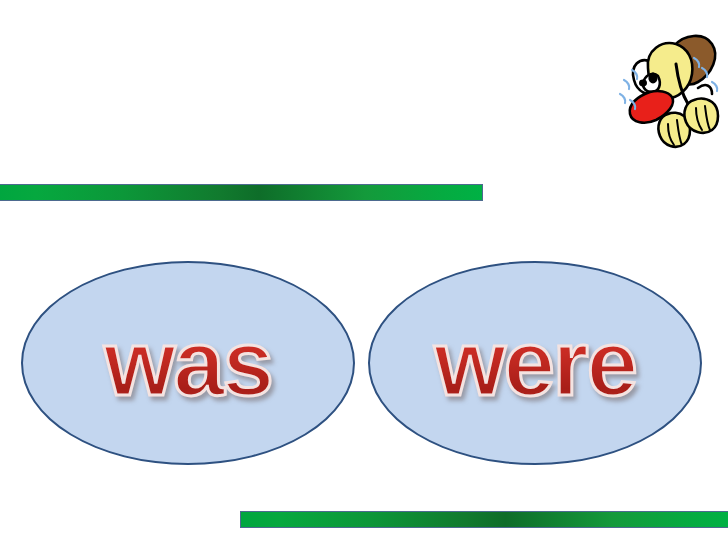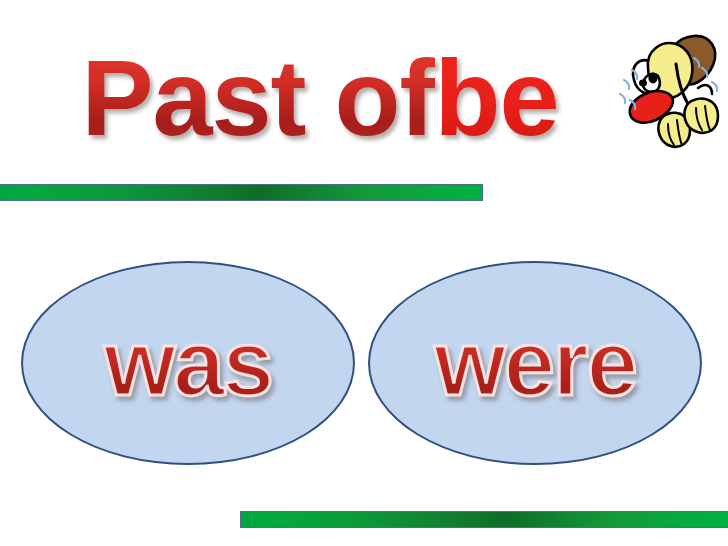--- a/index.html
+++ b/index.html
@@ -147,26 +147,20 @@
     -webkit-text-stroke: 3px #f4e3e1;
     z-index: -1;
     white-space: nowrap;
   }
 </style>
 </head>
 <body>
 
 <div id="slide">
 
-  <div class="title-wrap">
-    <div class="wordart-title">
-      <span class="outline">Past of be</span>
-      <span class="seg seg-a">Past of </span><span class="seg seg-b">be</span>
-    </div>
-  </div>
 
   <div class="dog">
     <svg viewBox="0 0 116 135" width="116" height="135" xmlns="http://www.w3.org/2000/svg">
       <g stroke="#000000" stroke-width="2.6" stroke-linejoin="round" stroke-linecap="round">
 
         <path d="M40 34 C27 28 18 38 22 52 C25 64 37 70 46 64 C52 60 52 44 40 34 Z" fill="#ffffff"></path>
 
         <path d="M62 18 C72 6 92 4 100 16 C108 28 100 46 86 54 C76 60 64 54 60 44 C57 35 58 24 62 18 Z" fill="#8b5a2b"></path>
 
         <path d="M36 40 C34 22 50 12 64 16 C76 20 82 32 80 46 C78 60 66 72 52 70 C40 68 37 56 36 40 Z" fill="#f5ec8c"></path>

